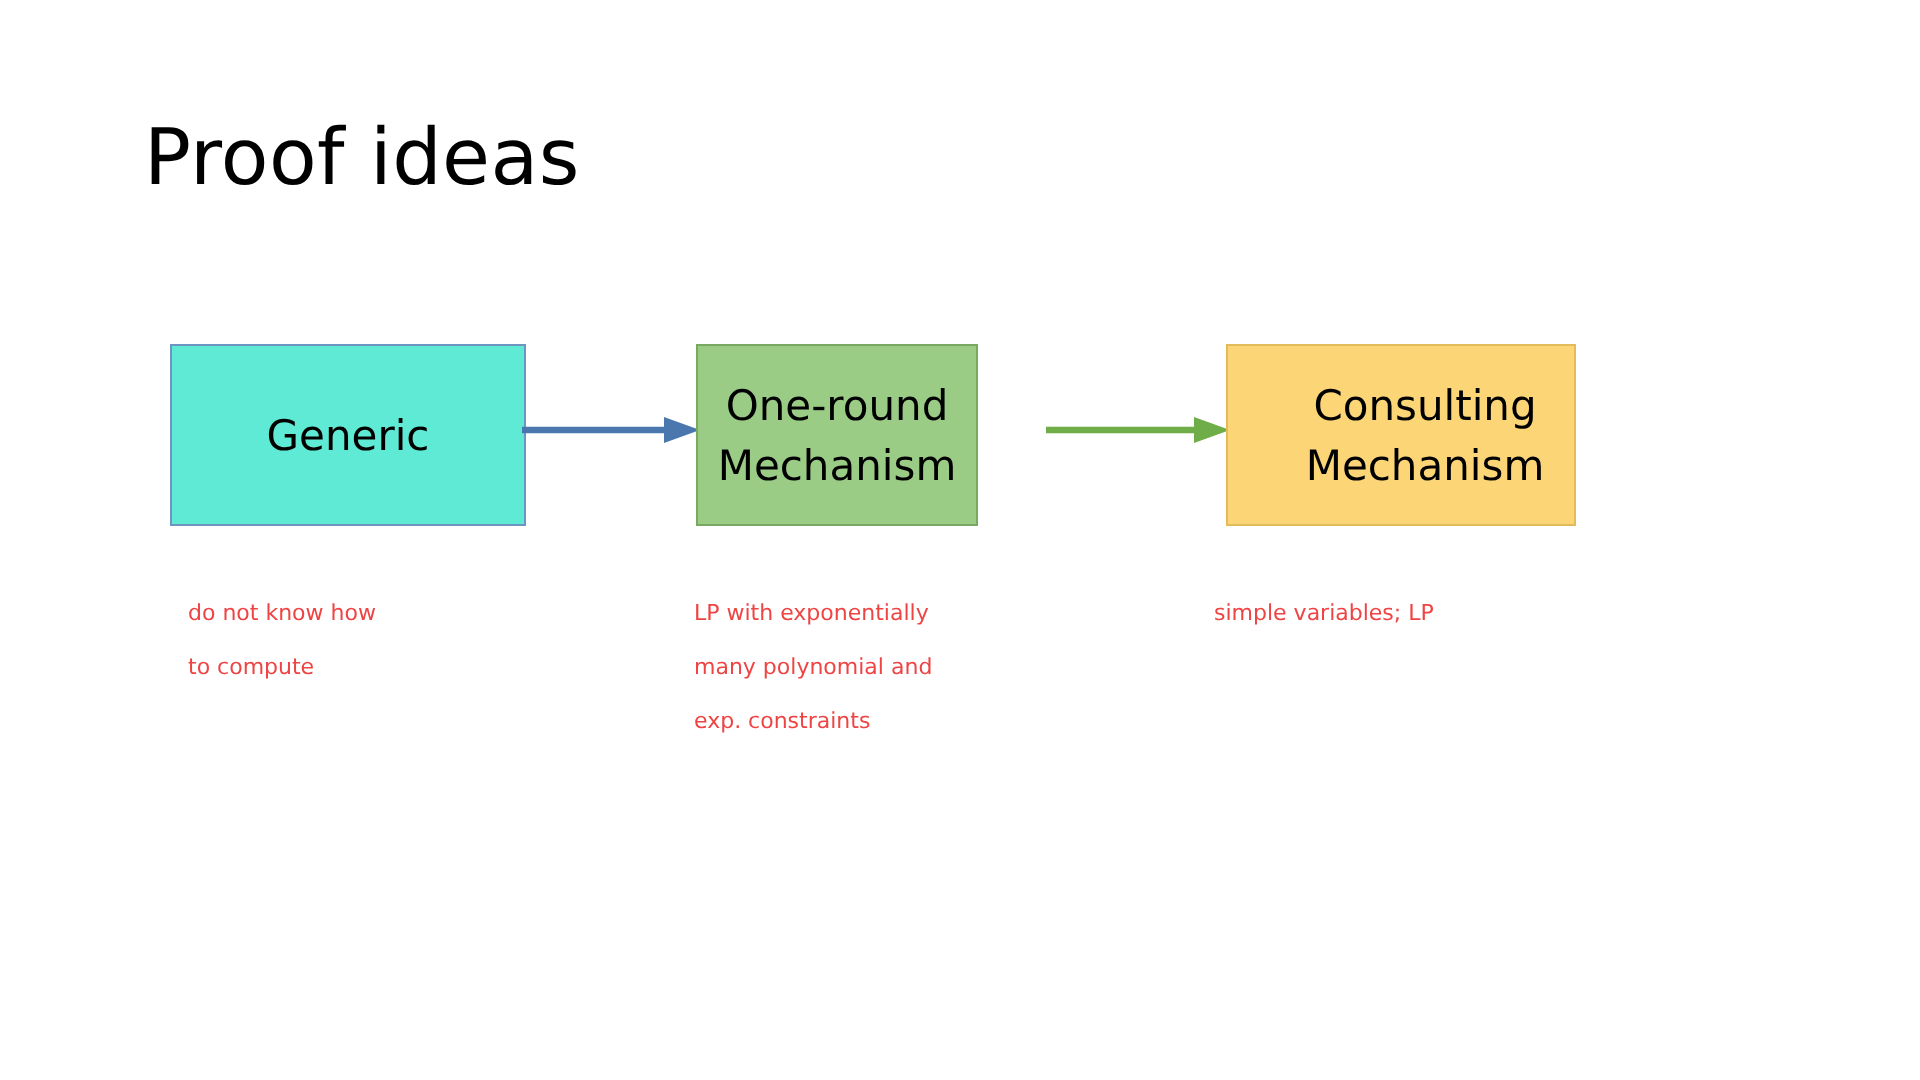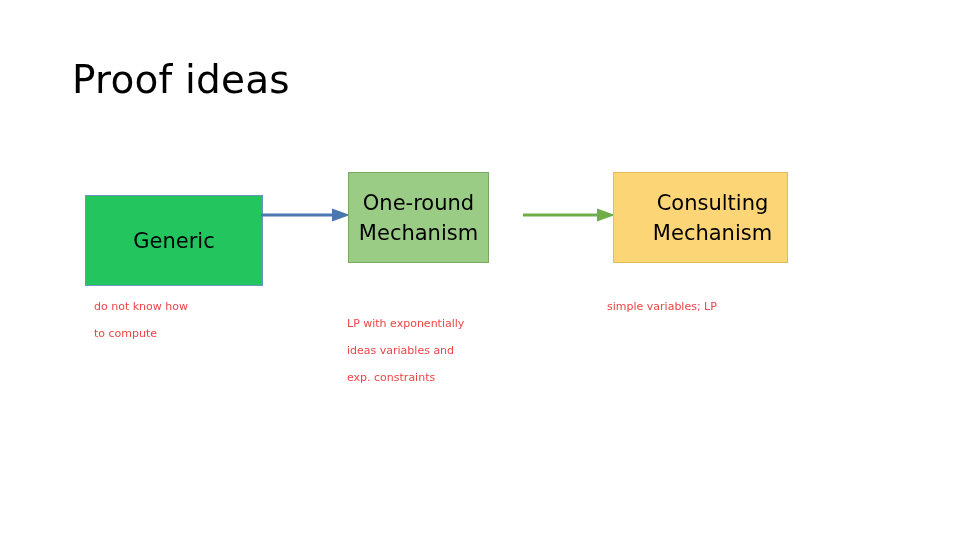--- a/index.html
+++ b/index.html
@@ -59,23 +59,22 @@
   .node .node-line {
     font-size: 21px;
     line-height: 30px;
     color: #000000;
     white-space: nowrap;
   }
 
   .node-generic {
     left: 85px;
     width: 178px;
-    background: #22c55e;
+    background: #5eead4;
     border-color: #6d95bf;
-    margin-top: 23px;
   }
   .node-oneround {
     left: 348px;
     width: 141px;
     background: #9bcc86;
     border-color: #79a861;
   }
   .node-consulting {
     left: 613px;
     width: 175px;
@@ -97,21 +96,21 @@
   .caption {
     position: absolute;
     top: 293px;
     font-size: 11px;
     line-height: 27px;
     color: #ef4444;
     text-align: left;
   }
   .caption div { white-space: nowrap; }
   .caption-1 { left: 94px;  width: 210px; }
-  .caption-2 { left: 347px; width: 225px; margin-top: 17px; }
+  .caption-2 { left: 347px; width: 225px; }
   .caption-3 { left: 607px; width: 230px; }
 </style>
 </head>
 <body>
 
 <div class="slide">
 
   <div class="slide-title">Proof ideas</div>
 
   <div class="flow">
@@ -144,21 +143,21 @@
       <div class="node-line">Mechanism</div>
     </div>
 
     <div class="caption caption-1">
       <div>do not know how</div>
       <div>to compute</div>
     </div>
 
     <div class="caption caption-2">
       <div>LP with exponentially</div>
-      <div>ideas variables and</div>
+      <div>many polynomial and</div>
       <div>exp. constraints</div>
     </div>
 
     <div class="caption caption-3">
       <div>simple variables; LP</div>
     </div>
 
   </div>
 </div>
 

